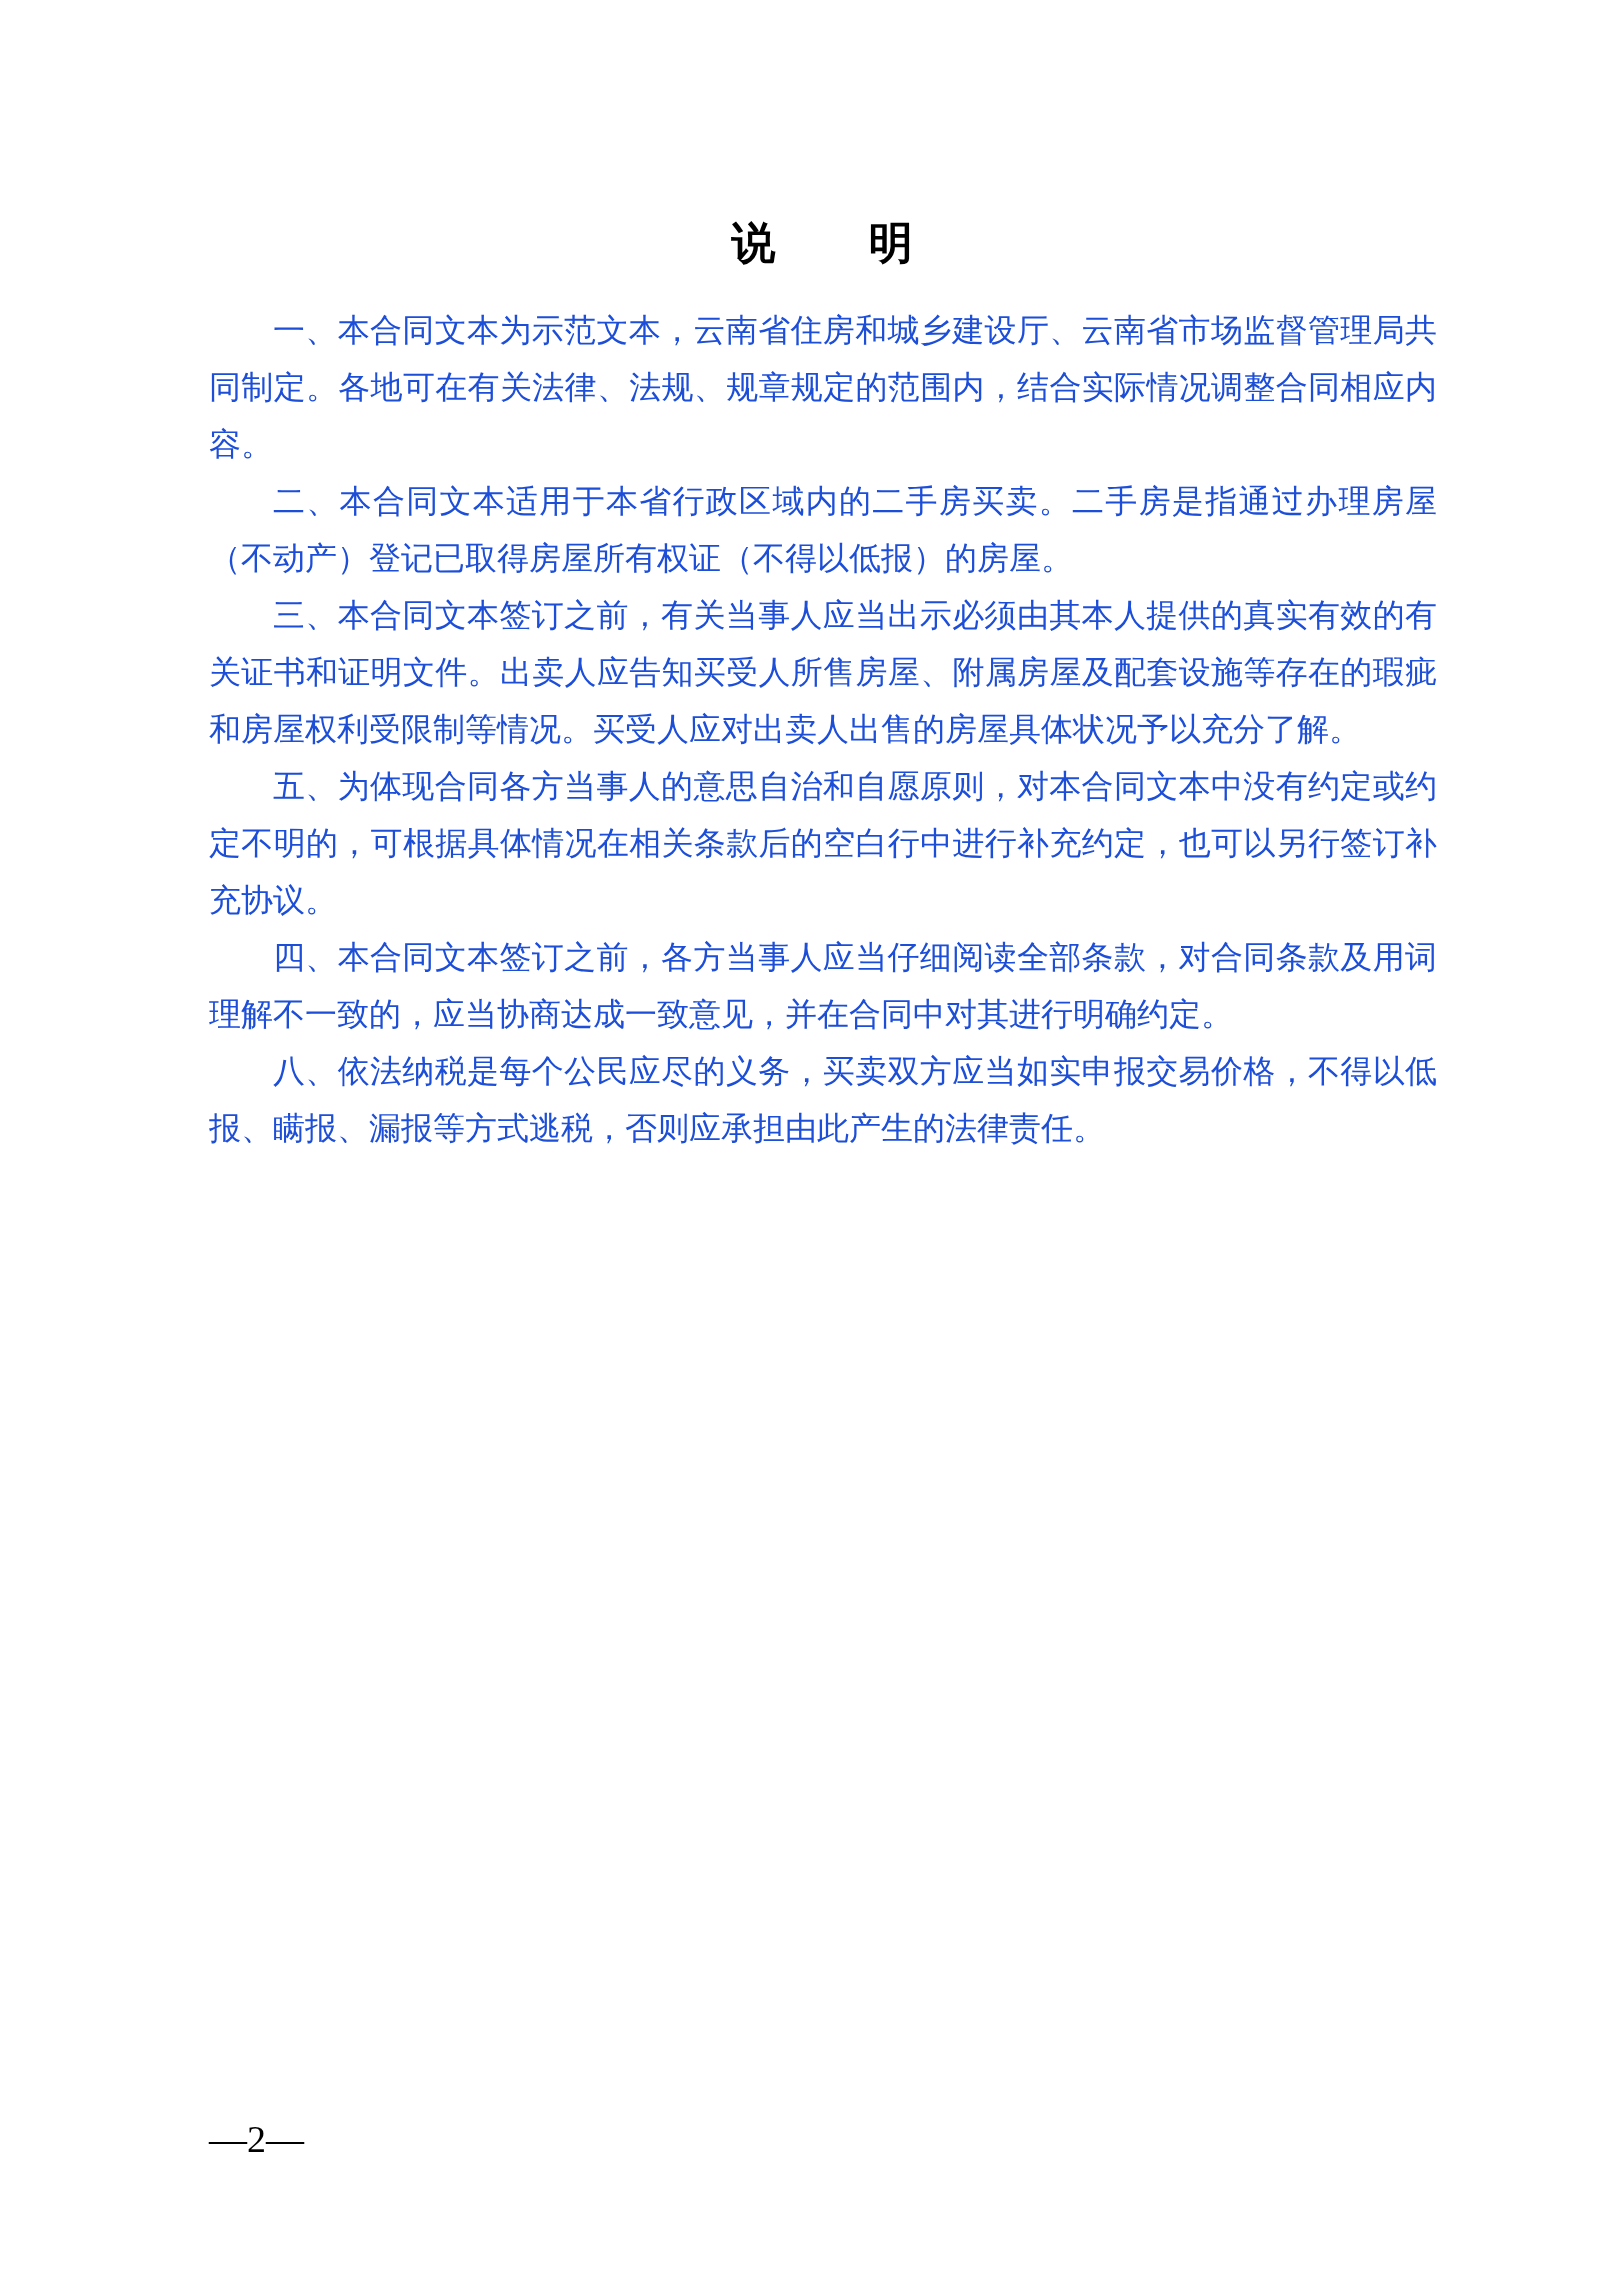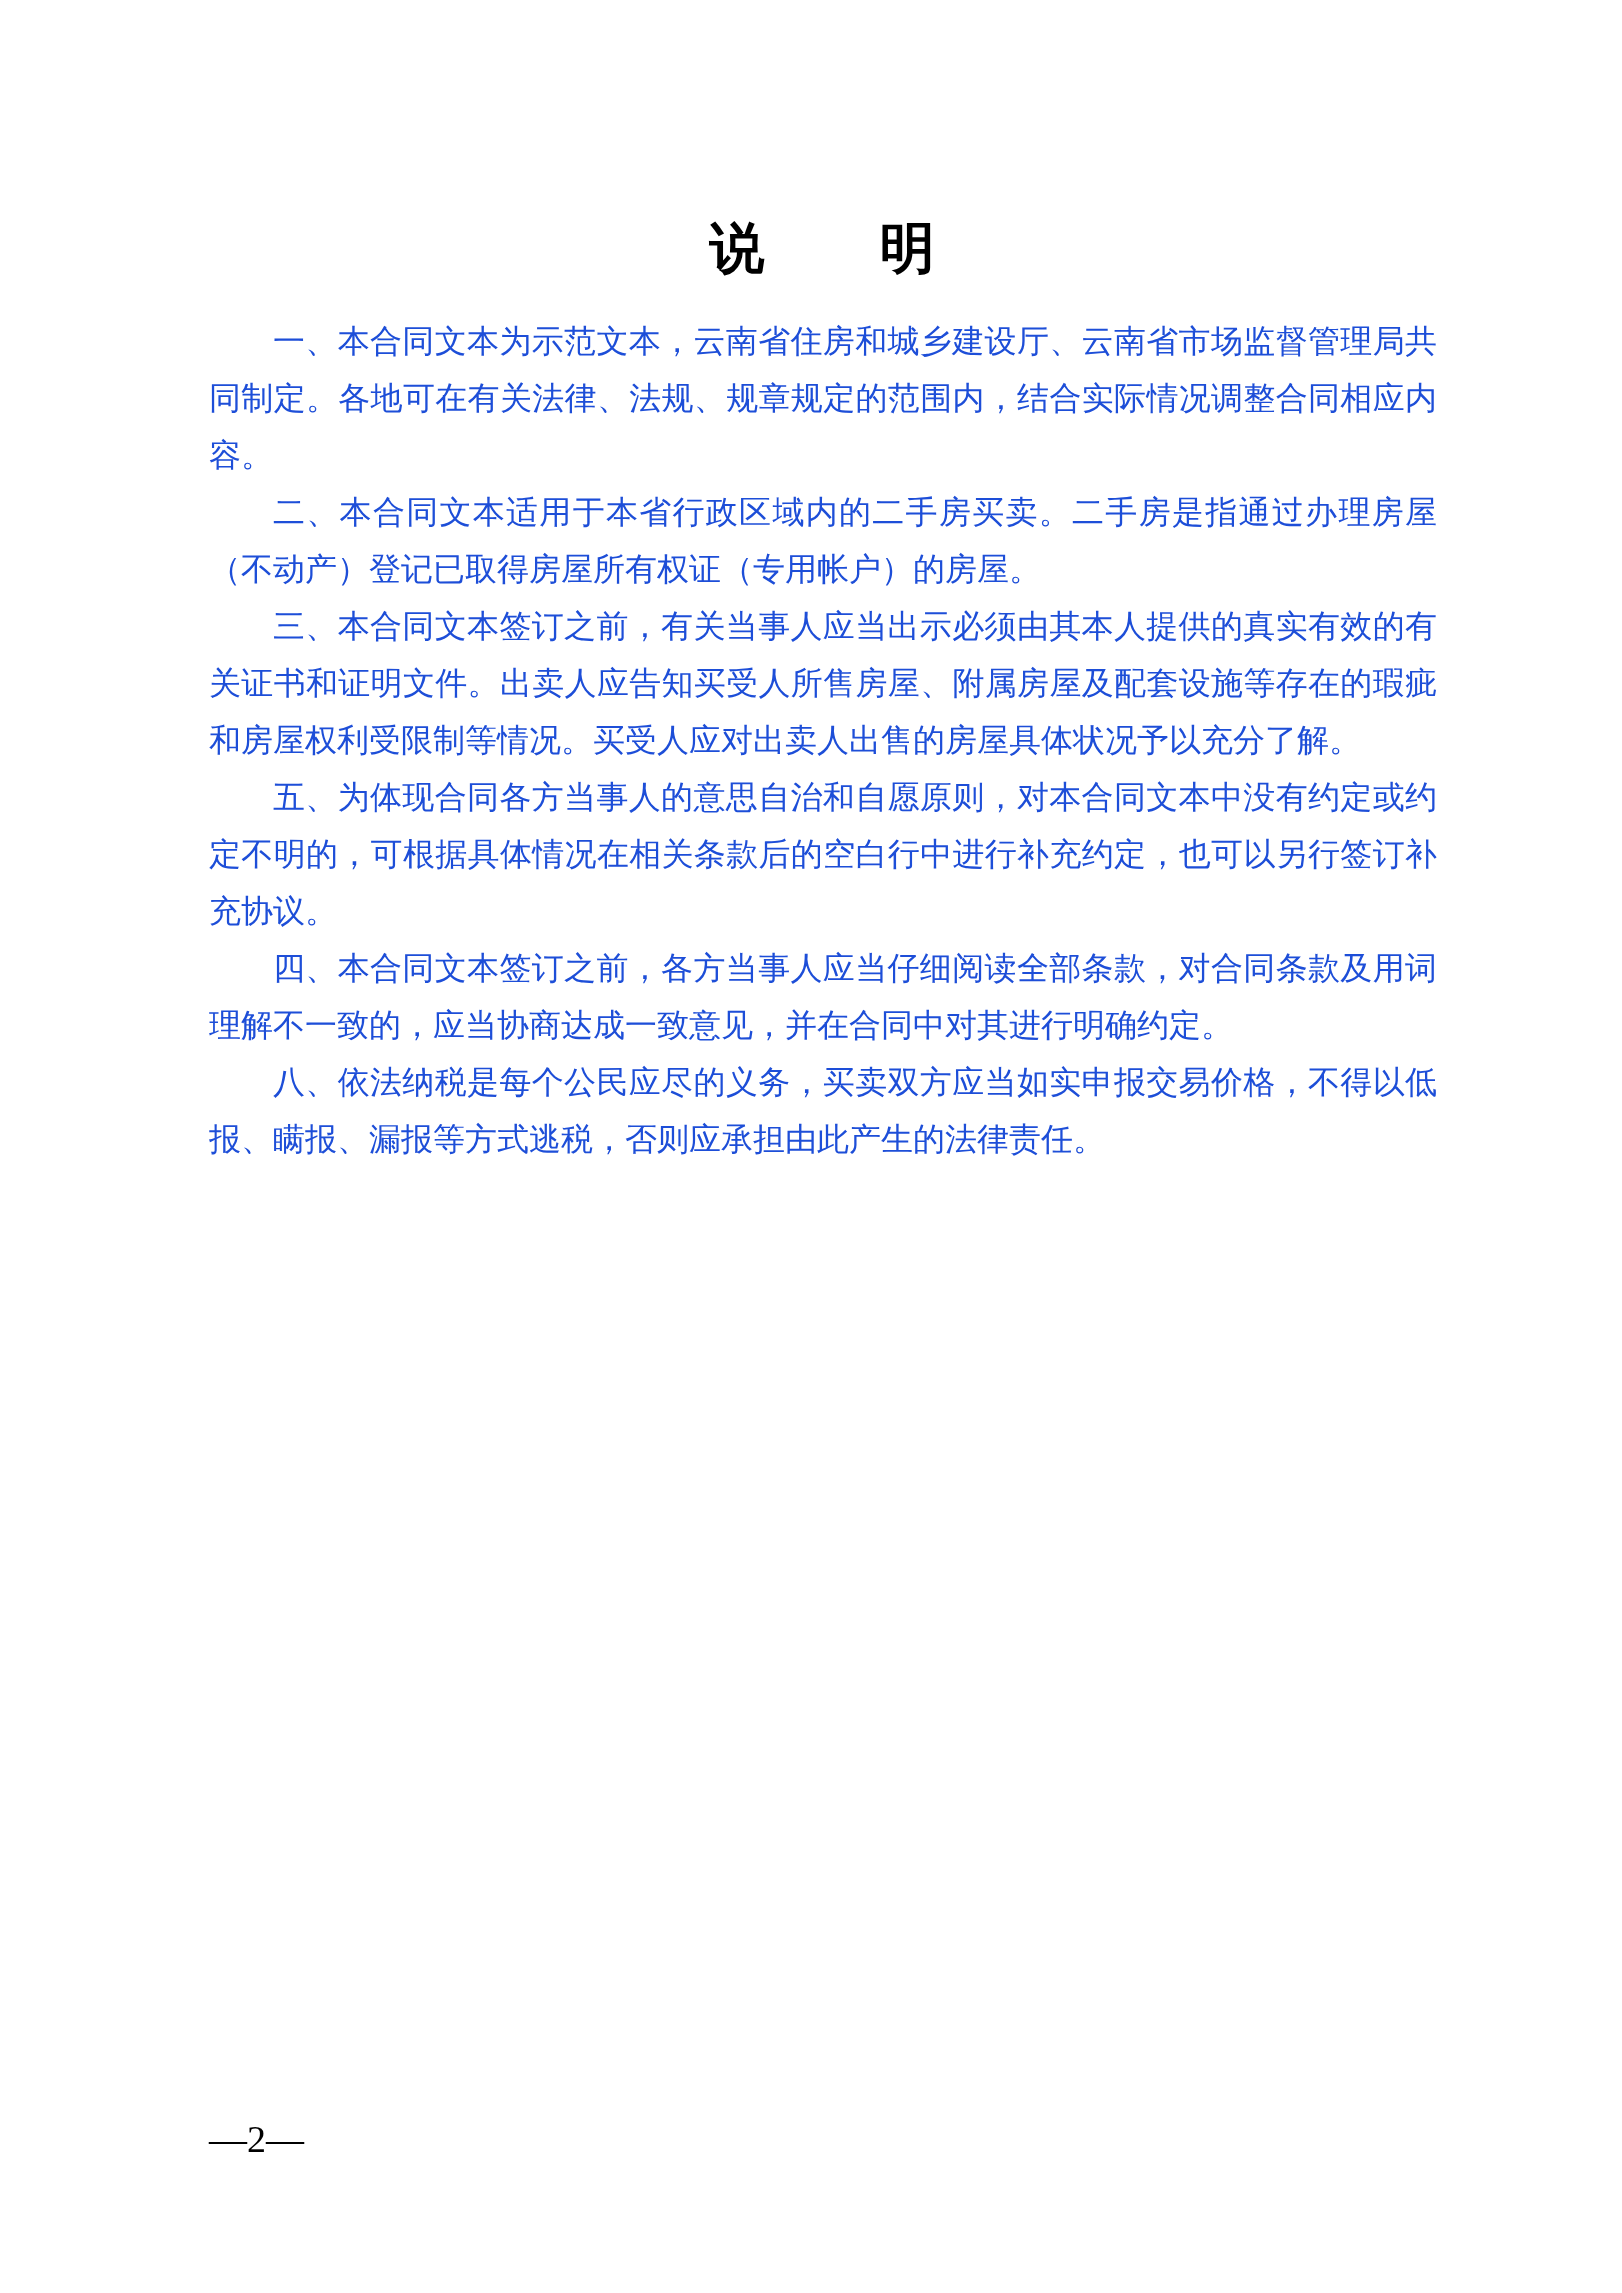--- a/index.html
+++ b/index.html
@@ -19,21 +19,21 @@
   .content {
     position: absolute;
     left: 209px;
     right: 186px;
     top: 0;
   }
   .doc-title {
     margin: 0;
     margin-top: 221px;
     text-align: center;
-    font-size: 55px;
+    font-size: 44px;
     line-height: 1;
     font-weight: bold;
     letter-spacing: 1.8px;
     color: #000000;
   }
   .doc-body {
     margin-top: 37px;
     font-size: 32px;
     line-height: 57px;
     text-align: justify;
@@ -55,21 +55,21 @@
   }
 </style>
 </head>
 <body>
 
 <div class="page">
   <div class="content">
     <h1 class="doc-title">说　　明</h1>
     <div class="doc-body">
       <p>一、本合同文本为示范文本，云南省住房和城乡建设厅、云南省市场监督管理局共同制定。各地可在有关法律、法规、规章规定的范围内，结合实际情况调整合同相应内容。</p>
-      <p>二、本合同文本适用于本省行政区域内的二手房买卖。二手房是指通过办理房屋（不动产）登记已取得房屋所有权证（专用帐户）的房屋。</p>
+      <p>二、本合同文本适用于本省行政区域内的二手房买卖。二手房是指通过办理房屋（不动产）登记已取得房屋所有权证（不得以低报）的房屋。</p>
       <p>三、本合同文本签订之前，有关当事人应当出示必须由其本人提供的真实有效的有关证书和证明文件。出卖人应告知买受人所售房屋、附属房屋及配套设施等存在的瑕疵和房屋权利受限制等情况。买受人应对出卖人出售的房屋具体状况予以充分了解。</p>
       <p>五、为体现合同各方当事人的意思自治和自愿原则，对本合同文本中没有约定或约定不明的，可根据具体情况在相关条款后的空白行中进行补充约定，也可以另行签订补充协议。</p>
       <p>四、本合同文本签订之前，各方当事人应当仔细阅读全部条款，对合同条款及用词理解不一致的，应当协商达成一致意见，并在合同中对其进行明确约定。</p>
       <p>八、依法纳税是每个公民应尽的义务，买卖双方应当如实申报交易价格，不得以低报、瞒报、漏报等方式逃税，否则应承担由此产生的法律责任。</p>
     </div>
   </div>
   <div class="page-number">—2—</div>
 </div>
 
 

